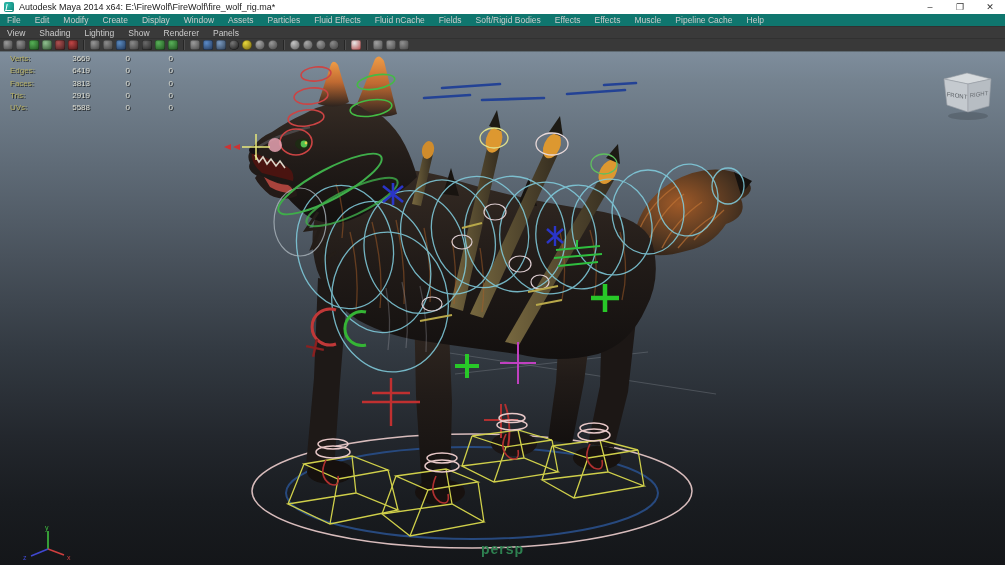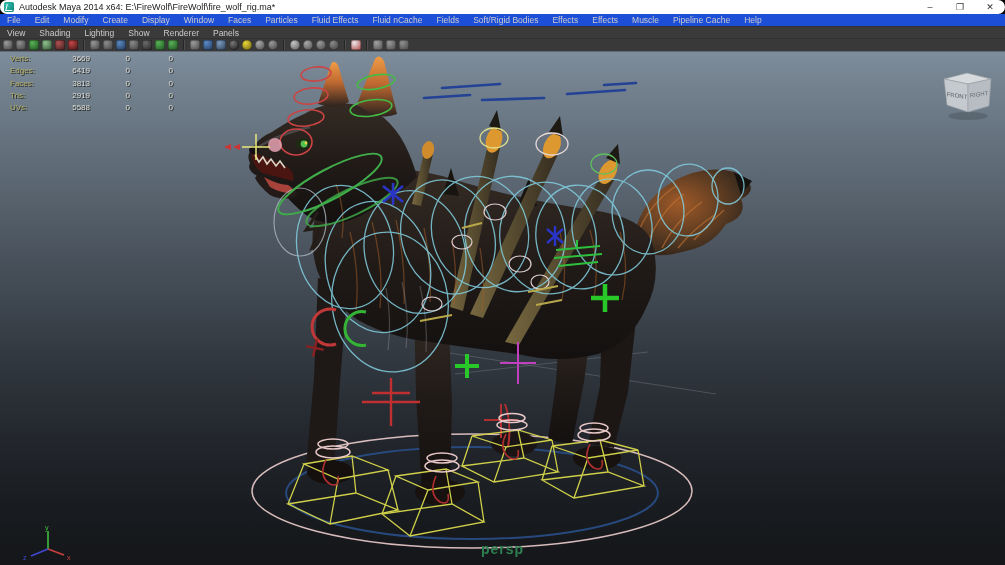--- a/index.html
+++ b/index.html
@@ -5,40 +5,40 @@
   * { box-sizing: border-box; }
   html,body { margin:0; padding:0; }
   body {
     width:1005px; height:565px; overflow:hidden;
     font-family:"Liberation Sans", sans-serif;
     background:#000; position:relative;
   }
   
   .titlebar {
     height:14px; background:#ffffff; display:flex; align-items:center;
-    font-size:9px; color:#1a1a1a; padding-left:4px;border-radius:7px;
+    font-size:9px; color:#1a1a1a; padding-left:4px;
   }
   .maya-logo {
     width:10px; height:10px; border-radius:2px; margin-right:5px;
     background:radial-gradient(circle at 30% 30%, #2fbfae, #0d7f74);
     position:relative; flex:0 0 auto;
   }
   .maya-logo::after{
     content:""; position:absolute; left:2px; top:2px; width:6px; height:6px;
     border-left:1.5px solid #fff; border-bottom:1.5px solid #fff; transform:skewX(-12deg);
   }
   .titlebar .title-text { flex:1 1 auto; white-space:nowrap; overflow:hidden; }
   .win-controls { display:flex; height:14px; }
   .win-btn {
     width:30px; height:14px; display:flex; align-items:center; justify-content:center;
     font-size:9px; color:#333; cursor:default;
   }
   
   .menubar, .panelmenu {
-    background:#1d4ed8; display:flex; align-items:center; color:#cccccc;
+    background:#0f766e; display:flex; align-items:center; color:#cccccc;
     font-size:8.5px;
   }
   .menubar { height:13px; border-bottom:1px solid #313131; }
   .panelmenu { height:12px; border-bottom:1px solid #313131; background:#3a3a3a; }
   .menu-item { padding:0 7px; white-space:nowrap; }
   
   .toolbar {
     height:12px; background:#393939; display:flex; align-items:center;
     padding-left:3px; gap:3px;
   }
@@ -89,21 +89,21 @@
   </div>
 </div>
 
 <div class="menubar">
   <span class="menu-item">File</span>
   <span class="menu-item">Edit</span>
   <span class="menu-item">Modify</span>
   <span class="menu-item">Create</span>
   <span class="menu-item">Display</span>
   <span class="menu-item">Window</span>
-  <span class="menu-item">Faces</span>
+  <span class="menu-item">Assets</span>
   <span class="menu-item">Particles</span>
   <span class="menu-item">Fluid Effects</span>
   <span class="menu-item">Fluid nCache</span>
   <span class="menu-item">Fields</span>
   <span class="menu-item">Soft/Rigid Bodies</span>
   <span class="menu-item">Effects</span>
   <span class="menu-item">Effects</span>
   <span class="menu-item">Muscle</span>
   <span class="menu-item">Pipeline Cache</span>
   <span class="menu-item">Help</span>

